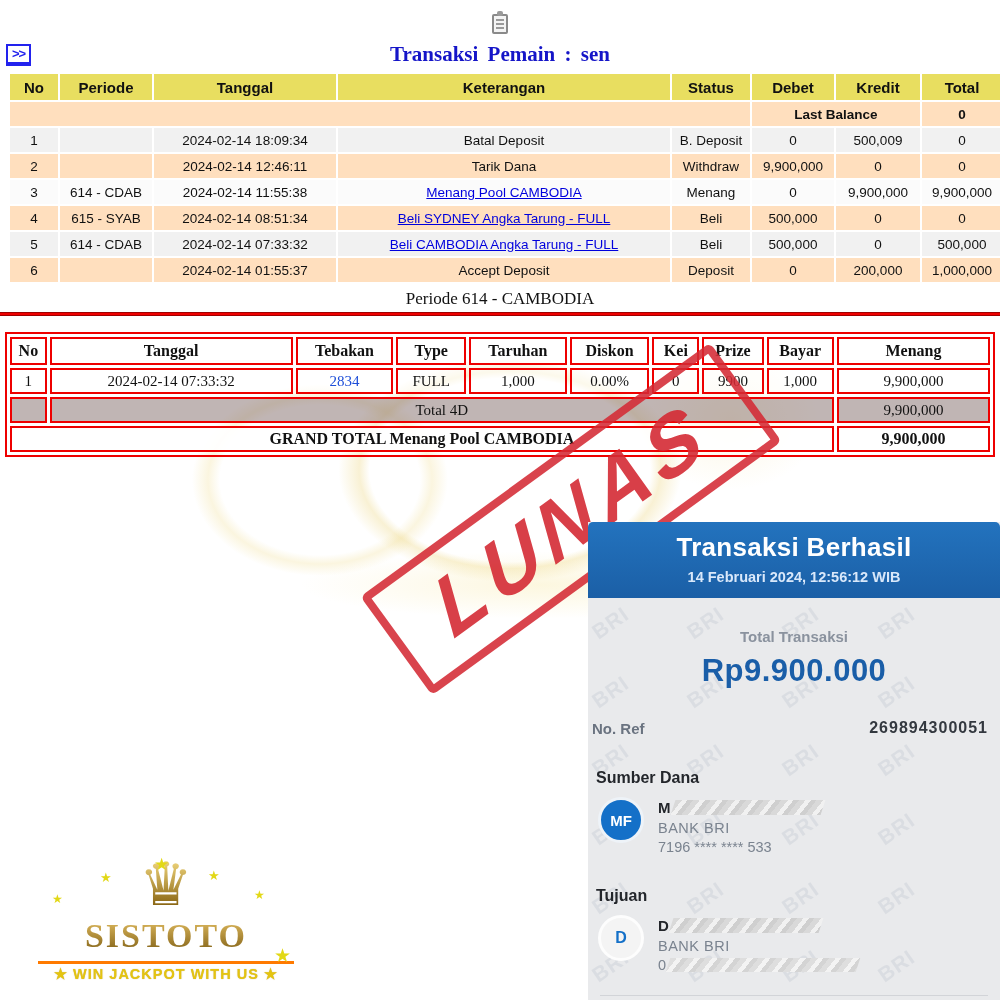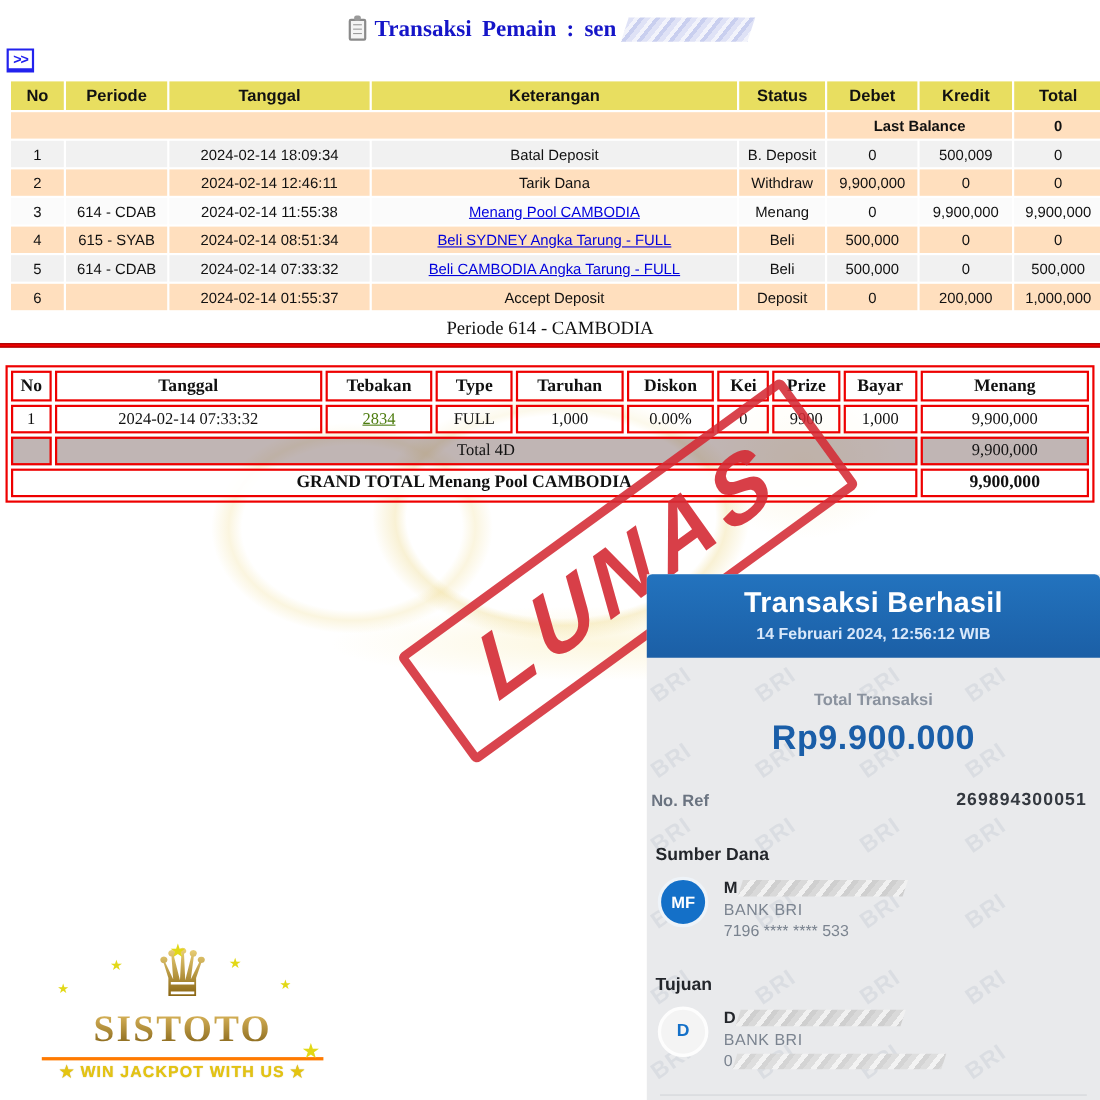--- a/index.html
+++ b/index.html
@@ -12,21 +12,21 @@
     background: radial-gradient(closest-side, rgba(232,204,100,0) 54%, rgba(232,204,100,0.28) 58%, rgba(232,204,100,0) 66%); }
   .orn-ring2 { left:120px; top:330px; width:400px; height:300px;
     background: radial-gradient(closest-side, rgba(236,210,110,0) 50%, rgba(236,210,110,0.22) 56%, rgba(236,210,110,0) 64%); }
   .orn-band { left:220px; top:540px; width:640px; height:90px;
     background: radial-gradient(closest-side, rgba(246,226,140,0.28), rgba(246,226,140,0) 75%); }
   .orn-blob1 { left:600px; top:320px; width:260px; height:200px;
     background: radial-gradient(closest-side, rgba(240,214,120,0.20), rgba(240,214,120,0) 70%); }
 
   
   .title-bar { position:relative; z-index:1; text-align:center; padding-top:14px; height:42px; }
-  .title-inner { display:inline-flex; align-items:center; gap:8px; }
+  .title-inner { display:inline-flex; align-items:center; gap:8px;flex-direction:column; }
   .clip-icon { width:16px; height:20px; border:2px solid #8a8a8a; background:#f4f4f4; border-radius:2px; position:relative; }
   .clip-icon:before { content:""; position:absolute; left:3px; top:-5px; width:6px; height:5px; background:#9a9a9a; border-radius:2px; }
   .clip-icon:after { content:""; position:absolute; left:2px; top:3px; width:8px; height:1.5px; background:#9a9a9a;
      box-shadow:0 4px 0 #9a9a9a, 0 8px 0 #9a9a9a; }
   .title-text { font-family:"Liberation Serif", serif; font-weight:bold; font-size:21px; color:#1515c8; word-spacing:4px; }
   .censor-title { display:inline-block; width:115px; height:22px; vertical-align:-4px; transform:skewX(-18deg);
      background:repeating-linear-gradient(115deg,#dfe2f6 0 5px,#f2f3fb 5px 9px,#c9cfef 9px 13px); }
 
   
   .jump { position:relative; z-index:1; margin:2px 0 6px 6px; }
@@ -54,21 +54,21 @@
   .red-hr { position:relative; z-index:1; margin-top:3px; height:4px; background:#ee0000;
      border-top:1px solid #a00000; border-bottom:1px solid #a00000; }
 
   
   table.bet { position:relative; z-index:1; margin:16px 5px 0; width:990px; border:2px solid #ee0000;
      border-spacing:3px; table-layout:fixed; font-family:"Liberation Serif", serif; }
   table.bet th { border:2px solid #ee0000; font-size:16px; font-weight:bold; color:#111; height:28px; background:rgba(255,255,255,0.55); }
   table.bet td { border:2px solid #ee0000; font-size:15px; color:#111; height:26px; text-align:center; background:rgba(255,255,255,0.55); }
   .b-no{width:36px}.b-tgl{width:238px}.b-teb{width:96px}.b-typ{width:68px}.b-tar{width:96px}
   .b-dis{width:78px}.b-kei{width:46px}.b-pri{width:60px}.b-bay{width:66px}.b-men{width:150px}
-  td.teb-link span { color:#4d7c0f; text-decoration:underline; cursor:pointer; }
+  td.teb-link span { color:#1d4ed8; cursor:pointer; }
   tr.total-row td { background:rgba(140,120,118,0.55); font-size:15px; }
   tr.grand-row td { background:rgba(255,255,255,0.9); font-weight:bold; font-size:16px; }
 
   
   .stamp { position:absolute; z-index:5; left:355px; top:458px; width:432px; height:122px;
      transform:rotate(-36deg); border:8px solid rgba(212,42,52,0.88); border-radius:6px;
      display:flex; align-items:center; justify-content:center; pointer-events:none; }
   .stamp span { font-weight:bold; font-style:italic; font-size:82px; letter-spacing:8px;
      color:rgba(212,42,52,0.9); transform:skewX(-10deg); line-height:1; }
 

